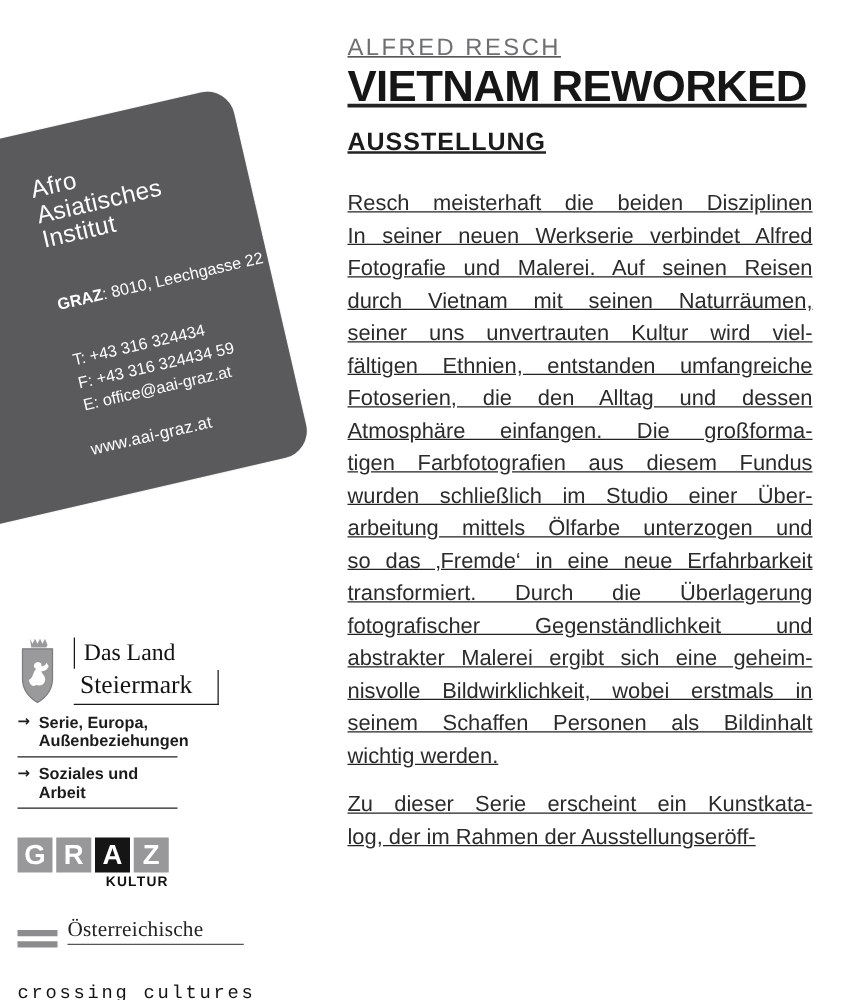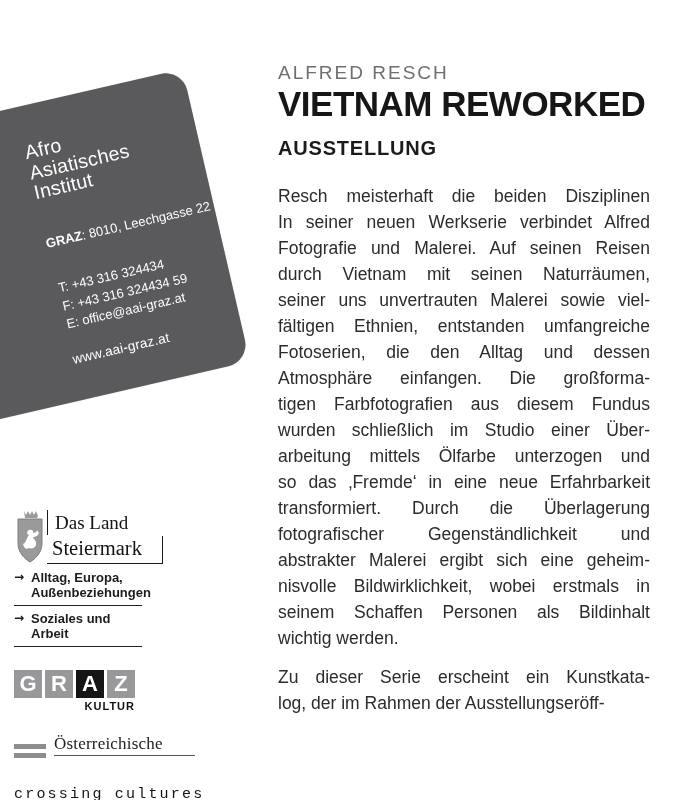--- a/index.html
+++ b/index.html
@@ -26,39 +26,39 @@
   .card .addr b{font-weight:700;}
   .card .contact{
     position:absolute;left:140px;top:177px;
     color:#fdfdfd;font-size:13px;line-height:18.5px;font-weight:300;
   }
   .card .web{
     position:absolute;left:138px;top:251px;
     color:#fdfdfd;font-size:13.5px;font-weight:300;letter-spacing:.2px;
   }
   
-  .right-col{position:absolute;left:278px;top:62px;width:372px;}
+  .right-col{position:absolute;left:278px;top:28px;width:372px;text-decoration:underline;}
   .artist{
     font-size:19px;font-weight:500;letter-spacing:2px;color:#6e6f71;line-height:22px;
   }
   .title{
     margin-top:1px;font-size:35px;font-weight:700;letter-spacing:-.5px;color:#161616;line-height:38px;white-space:nowrap;
   }
   .subtitle{
     margin-top:13px;font-size:20px;font-weight:700;letter-spacing:.8px;color:#1b1b1b;line-height:24px;
   }
   .para{margin-top:23px;font-size:17.5px;line-height:26px;color:#2b2b2b;}
   .para + .para{margin-top:13px;}
   .jline{text-align:justify;text-align-last:justify;}
   .para .jline:last-child{text-align-last:left;}
   
   .sponsors{position:absolute;left:14px;top:510px;width:240px;}
   .stmk{display:flex;align-items:flex-start;}
   .stmk .shield{width:32px;height:54px;flex:0 0 32px;}
-  .stmk-text{margin-left:1px;font-family:"Liberation Serif","DejaVu Serif",serif;color:#131313;}
+  .stmk-text{margin-left:13px;font-family:"Liberation Serif","DejaVu Serif",serif;color:#131313;}
   .stmk-l1{
     font-size:19px;line-height:24px;padding:1px 8px 0 7px;border-left:1.6px solid #1a1a1a;border-top:0;
   }
   .stmk-l2{
     font-size:20.5px;line-height:25px;padding:0 20px 2px 5px;margin-top:1px;
     border-right:1.6px solid #1a1a1a;border-bottom:1.6px solid #1a1a1a;
     display:inline-block;
   }
   .dept{margin-top:6px;width:128px;}
   .dept-row{display:flex;font-size:13px;line-height:15px;font-weight:600;color:#1c1c1c;}
@@ -109,21 +109,21 @@
 
 <div class="right-col">
   <div class="artist">ALFRED RESCH</div>
   <div class="title">VIETNAM REWORKED</div>
   <div class="subtitle">AUSSTELLUNG</div>
   <div class="para">
       <div class="jline">Resch meisterhaft die beiden Disziplinen</div>
       <div class="jline">In seiner neuen Werkserie verbindet Alfred</div>
       <div class="jline">Fotografie und Malerei. Auf seinen Reisen</div>
       <div class="jline">durch Vietnam mit seinen Naturräumen,</div>
-      <div class="jline">seiner uns unvertrauten Malerei sowie viel-</div>
+      <div class="jline">seiner uns unvertrauten Kultur wird viel-</div>
       <div class="jline">fältigen Ethnien, entstanden umfangreiche</div>
       <div class="jline">Fotoserien, die den Alltag und dessen</div>
       <div class="jline">Atmosphäre einfangen. Die großforma-</div>
       <div class="jline">tigen Farbfotografien aus diesem Fundus</div>
       <div class="jline">wurden schließlich im Studio einer Über-</div>
       <div class="jline">arbeitung mittels Ölfarbe unterzogen und</div>
       <div class="jline">so das ‚Fremde‘ in eine neue Erfahrbarkeit</div>
       <div class="jline">transformiert. Durch die Überlagerung</div>
       <div class="jline">fotografischer Gegenständlichkeit und</div>
       <div class="jline">abstrakter Malerei ergibt sich eine geheim-</div>
@@ -148,21 +148,21 @@
     <div class="stmk-text">
       <div class="stmk-l1">Das Land</div>
       <div class="stmk-l2">Steiermark</div>
     </div>
   </div>
 
   <div class="dept">
     <div class="dept-row">
       <span class="arr">→</span>
       <span>
-        <span>Alltag, Europa,</span><br>
+        <span>Serie, Europa,</span><br>
         <span>Außenbeziehungen</span>
       </span>
     </div>
     <div class="dept-rule"></div>
     <div class="dept-row">
       <span class="arr">→</span>
       <span>Soziales und Arbeit</span>
     </div>
     <div class="dept-rule"></div>
   </div>

